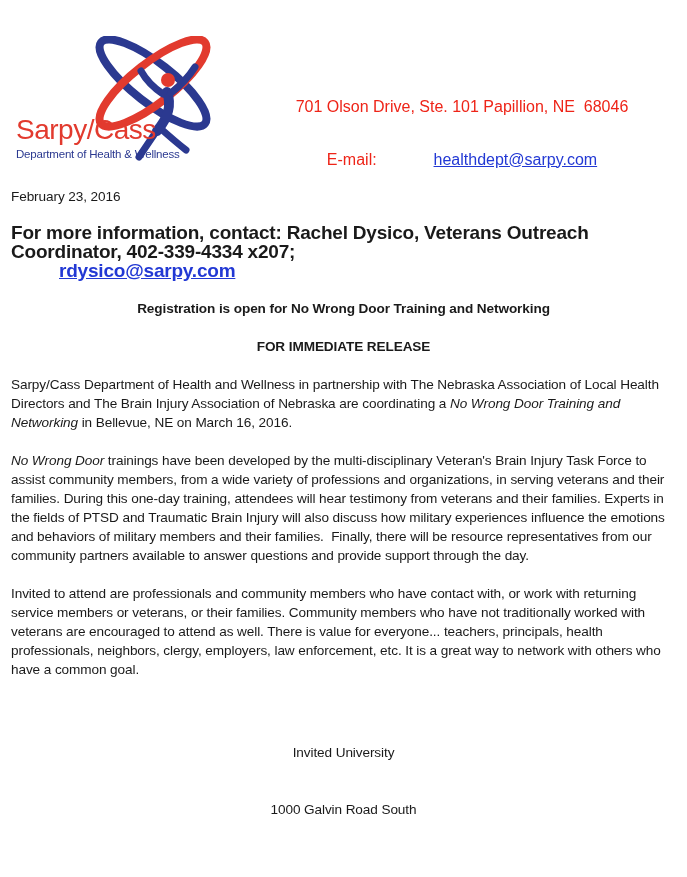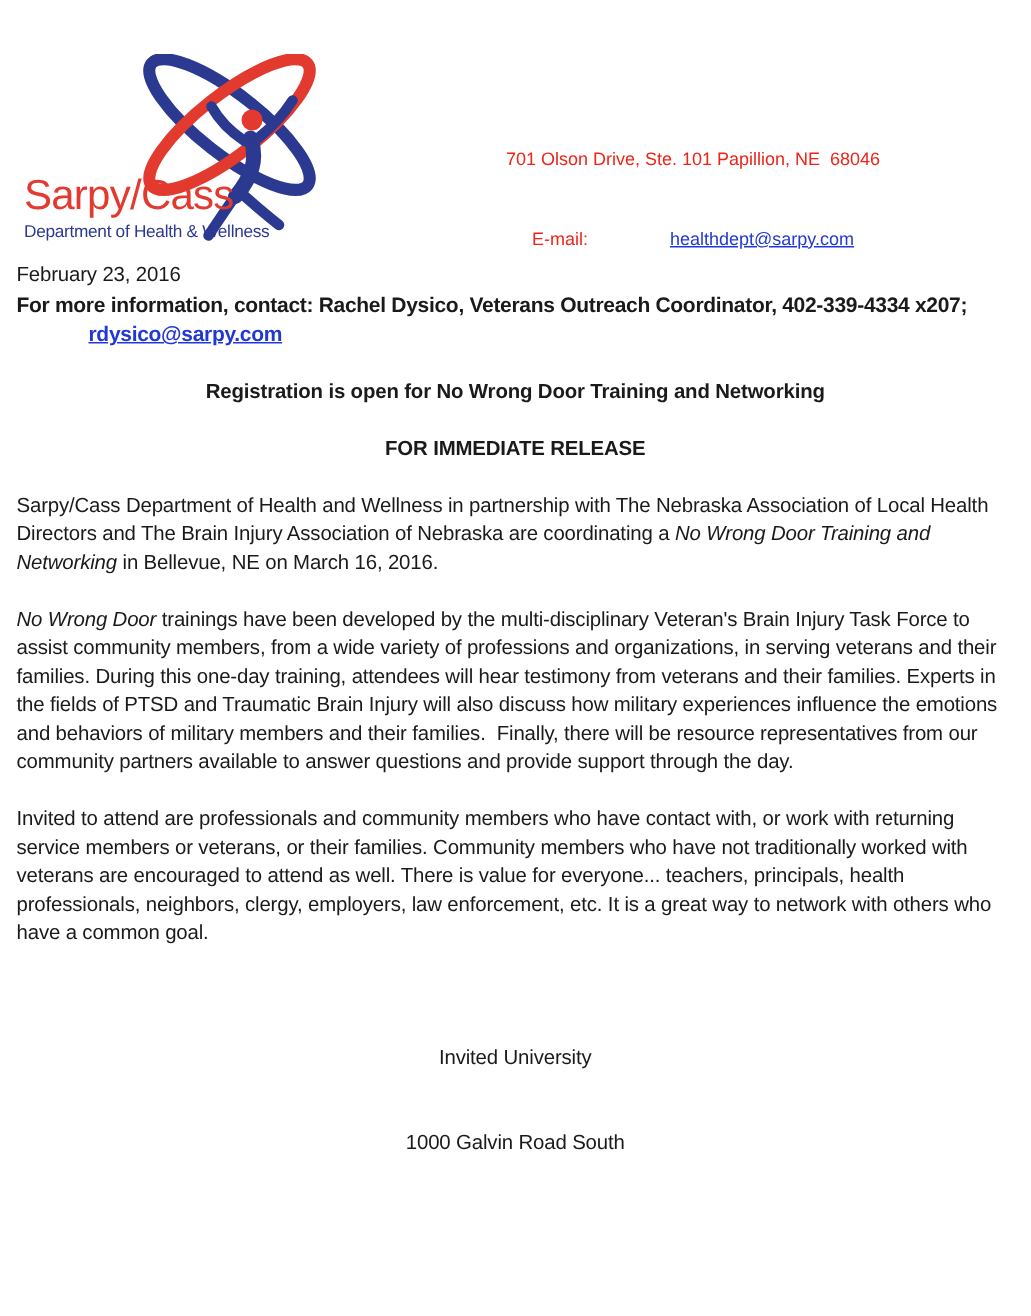--- a/index.html
+++ b/index.html
@@ -12,35 +12,35 @@
   }
   .page { position: relative; width: 687px; height: 877px; background: #ffffff; }
 
   
   .header { position: relative; height: 170px; }
   .logo-svg { position: absolute; left: 10px; top: 36px; }
   .contact-block {
     position: absolute; left: 268px; top: 63px; width: 388px;
     text-align: center;
     color: #ee2418;
-    font-size: 12px; line-height: 17.5px;
+    font-size: 16px; line-height: 17.5px;
     white-space: pre-wrap;
   }
   .link { color: #2238d4; text-decoration: underline; cursor: pointer; padding-left: 48px; }
 
   
   .content {
     padding: 0 11px;
     font-size: 13.6px;
     line-height: 19px;
     letter-spacing: -0.1px;
   }
   .content p { white-space: pre-wrap; }
-  .date { margin-top: 3px; }
-  .contact-info { margin-top: 2px; font-weight: bold; font-size: 14px; letter-spacing: -0.2px; }
+  .date { margin-top: 17px; }
+  .contact-info { margin-top: 17px; font-weight: bold; font-size: 19px; letter-spacing: -0.2px; }
   .contact-info .link { font-weight: bold; }
   .center { text-align: center; }
   .bold { font-weight: bold; }
   .release-heading { margin-top: 19px; }
   .press-title { margin-top: 19px; }
   .para { margin-top: 19px; }
   .para-registration { margin-top: 24px; }
   .location-block { margin-top: 26px; text-align: center; white-space: pre-wrap; }
   .block-line { display: block; }
 </style>

